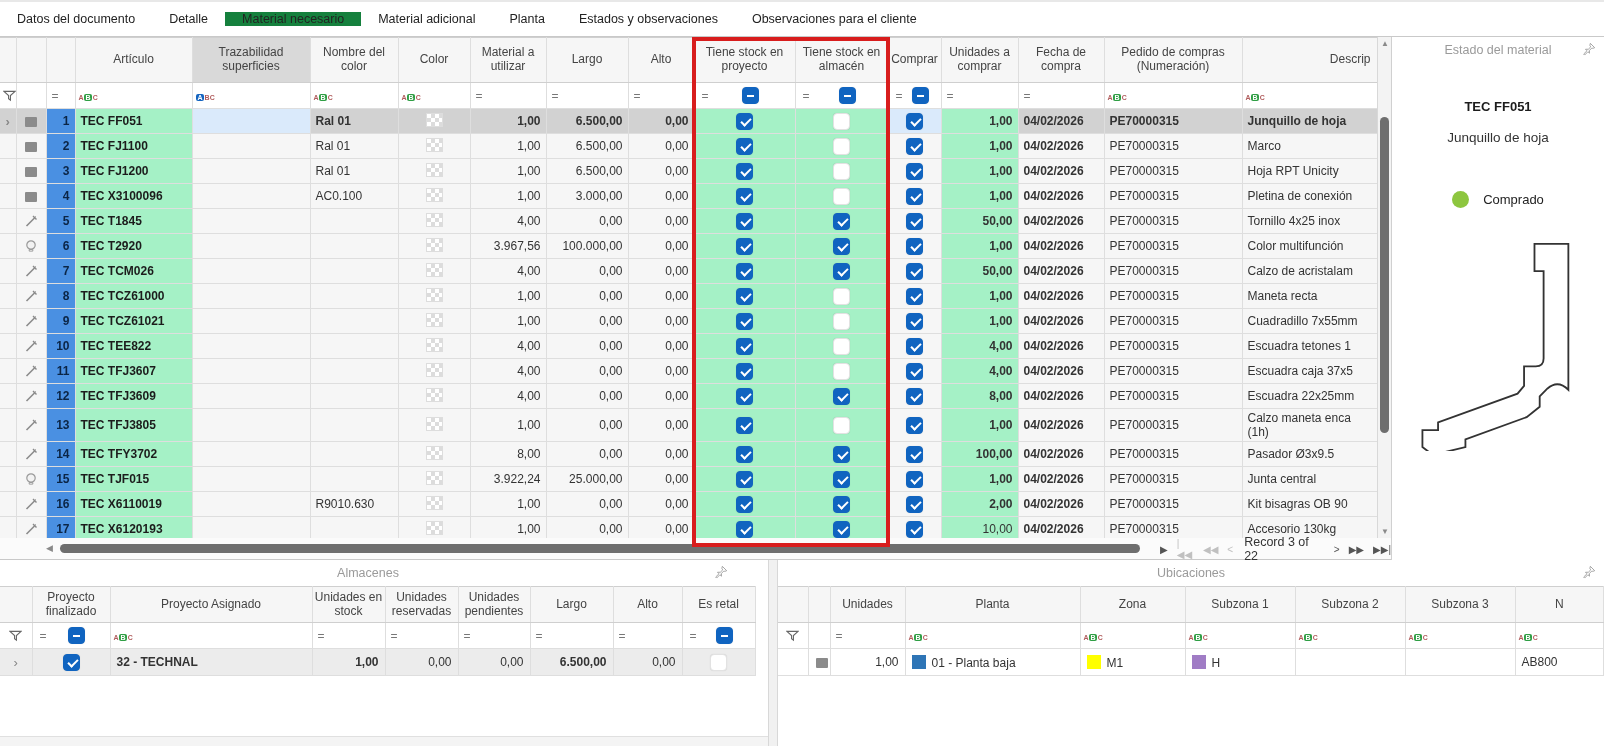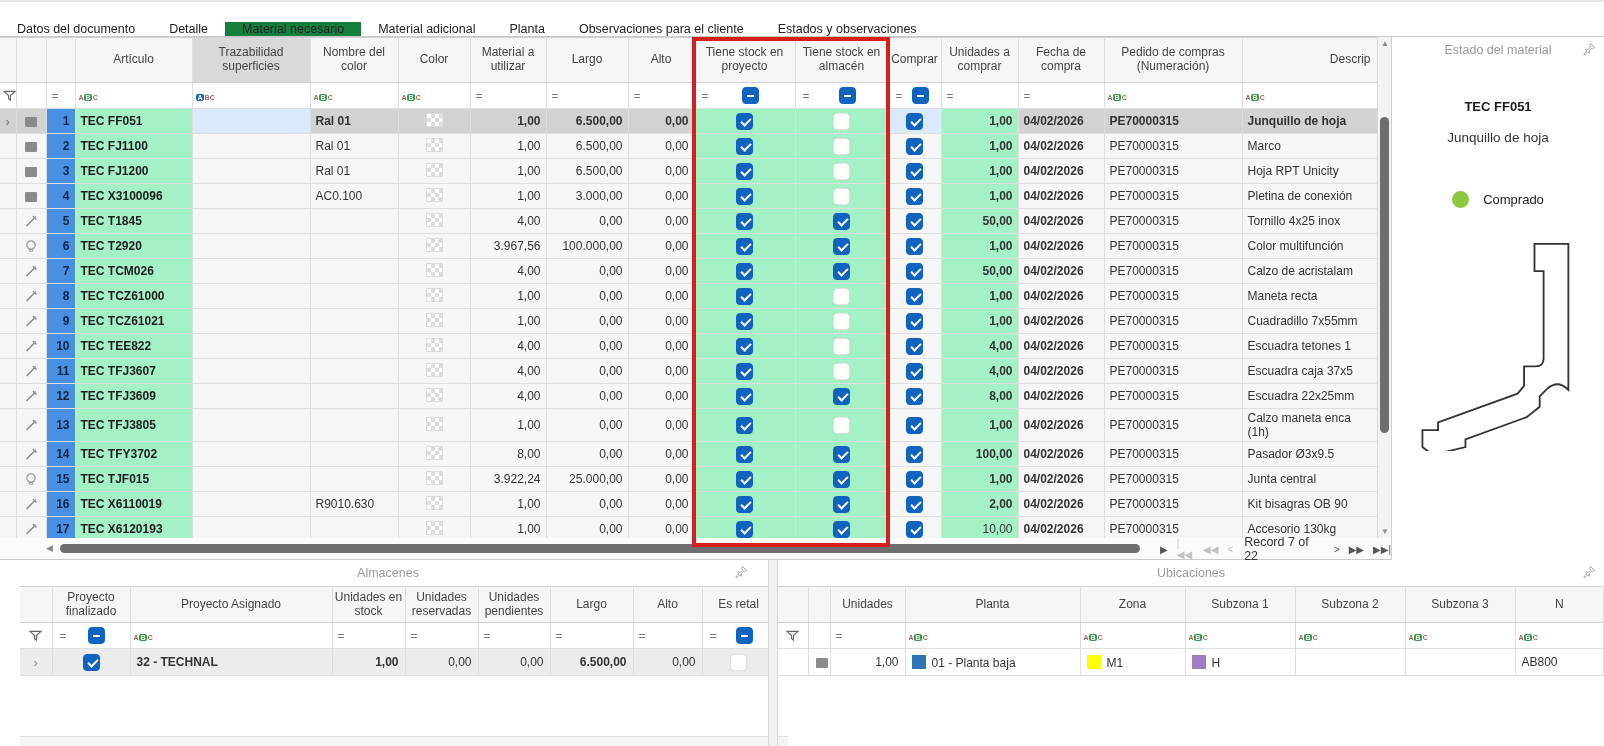--- a/index.html
+++ b/index.html
@@ -2,21 +2,21 @@
 <html><head>
 <meta charset="utf-8">
 <style>
   * { box-sizing: border-box; margin:0; padding:0; }
   html,body { background:#fff; }
   body { font-family:"Liberation Sans", sans-serif; }
   #root { position:relative; width:1604px; height:746px; background:#fff; overflow:hidden; font-size:12px; color:#333; }
 
   
   .tabbar { position:absolute; left:0; top:0; width:1604px; height:37px; background:#fff;
-            border-top:2px solid #e8e8e8; border-bottom:1px solid #c9c9c9; display:flex; align-items:flex-end; }
+            border-top:2px solid #e8e8e8; border-bottom:1px solid #c9c9c9; display:flex; align-items:center; }
   .tab { padding:0 17px; display:flex; align-items:center; font-size:12.5px; color:#222; white-space:nowrap; }
   .tab.sel { background:#15803d; }
 
   
   .maingrid { position:absolute; left:0; top:37px; width:1377px; border-collapse:collapse; table-layout:fixed; background:#fff; }
   .maingrid th, .maingrid td { border-right:1px solid #dedede; border-bottom:1px solid #dedede; overflow:hidden; }
   .maingrid thead th { height:45px; background:#f6f6f6; font-weight:normal; font-size:12px; color:#444;
                        text-align:center; vertical-align:middle; line-height:1.15; padding:2px; border-bottom:1px solid #cfcfcf; border-top:1px solid #cfcfcf;}
   .maingrid thead th.hdr-gray { background:#d9d9d9; }
   .maingrid thead th.hdr-right { text-align:right; padding-right:6px; }
@@ -82,21 +82,21 @@
   .pin { position:absolute; right:8px; top:5px; }
   .estado .code { text-align:center; font-weight:bold; font-size:13px; color:#1c1c1c; margin-top:36px; }
   .estado .aname { text-align:center; font-size:13.5px; color:#333; margin-top:16px; }
   .estado .status { display:flex; align-items:center; justify-content:center; gap:14px; margin-top:46px; }
   .estado .dot { width:17px; height:17px; border-radius:50%; }
   .estado .stlabel { font-size:13px; color:#222; }
   .estado .profile { display:block; margin:28px auto 0 auto; }
 
   
   .bottom { position:absolute; left:0; top:560px; width:1604px; height:186px; background:#fff; }
-  .bpanel-left { position:absolute; left:0; top:0; width:736px; height:186px;margin-left:20px; }
+  .bpanel-left { position:absolute; left:0; top:0; width:736px; height:186px; }
   .splitter { position:absolute; left:768px; top:0; width:10px; height:186px; background:#f1f1f1; border-left:1px solid #d8d8d8; border-right:1px solid #d8d8d8; }
   .bpanel-right { position:absolute; left:778px; top:0; width:826px; height:186px; }
   .btable { border-collapse:collapse; table-layout:fixed; width:100%; }
   .btable th, .btable td { border-right:1px solid #dedede; border-bottom:1px solid #dedede; overflow:hidden; }
   .btable thead th { background:#f6f6f6; font-weight:normal; font-size:12px; color:#444; text-align:center; vertical-align:middle;
                      line-height:1.15; padding:2px; height:36px; border-top:1px solid #cfcfcf; border-bottom:1px solid #cfcfcf; }
   .btable tr.filter td { height:26px; background:#fff; padding:2px 3px; vertical-align:middle; }
   .btable tbody td { height:27px; background:#fff; padding:0 6px; vertical-align:middle; white-space:nowrap; }
   .btable tbody tr.selrow td { background:#ececec; }
   .swatch { display:inline-block; width:14px; height:14px; vertical-align:-2px; margin-right:6px; }
@@ -106,22 +106,22 @@
 <body>
 
 <div id="root">
 
   <div class="tabbar">
     <div class="tab">Datos del documento</div>
     <div class="tab">Detalle</div>
     <div class="tab sel">Material necesario</div>
     <div class="tab">Material adicional</div>
     <div class="tab">Planta</div>
+    <div class="tab">Estados y observaciones</div>
     <div class="tab">Observaciones para el cliente</div>
-    <div class="tab">Estados y observaciones</div>
   </div>
 
   <table class="maingrid">
     <colgroup>
       <col style="width:16px">
         <col style="width:30px">
         <col style="width:29px">
         <col style="width:117px">
       <col style="width:118px">
         <col style="width:88px">
@@ -614,21 +614,21 @@
   </div>
 
   <div class="navrow">
     <span class="harr">◀</span>
     <div class="hthumb"></div>
     <div class="recnav" id="recnav">
         <span class="nbtn">▶</span>
         <span class="nbtn dis">|◀◀</span>
         <span class="nbtn dis">◀◀</span>
         <span class="nbtn dis">&lt;</span>
-        <span class="rectext">Record 7 of 22</span>
+        <span class="rectext">Record 3 of 22</span>
         <span class="nbtn">&gt;</span>
         <span class="nbtn">▶▶</span>
         <span class="nbtn">▶▶|</span>
       </div>
   </div>
 
   <div class="estado">
     <div class="ptitle">
       <span>Estado del material</span>
       <span class="pin">

